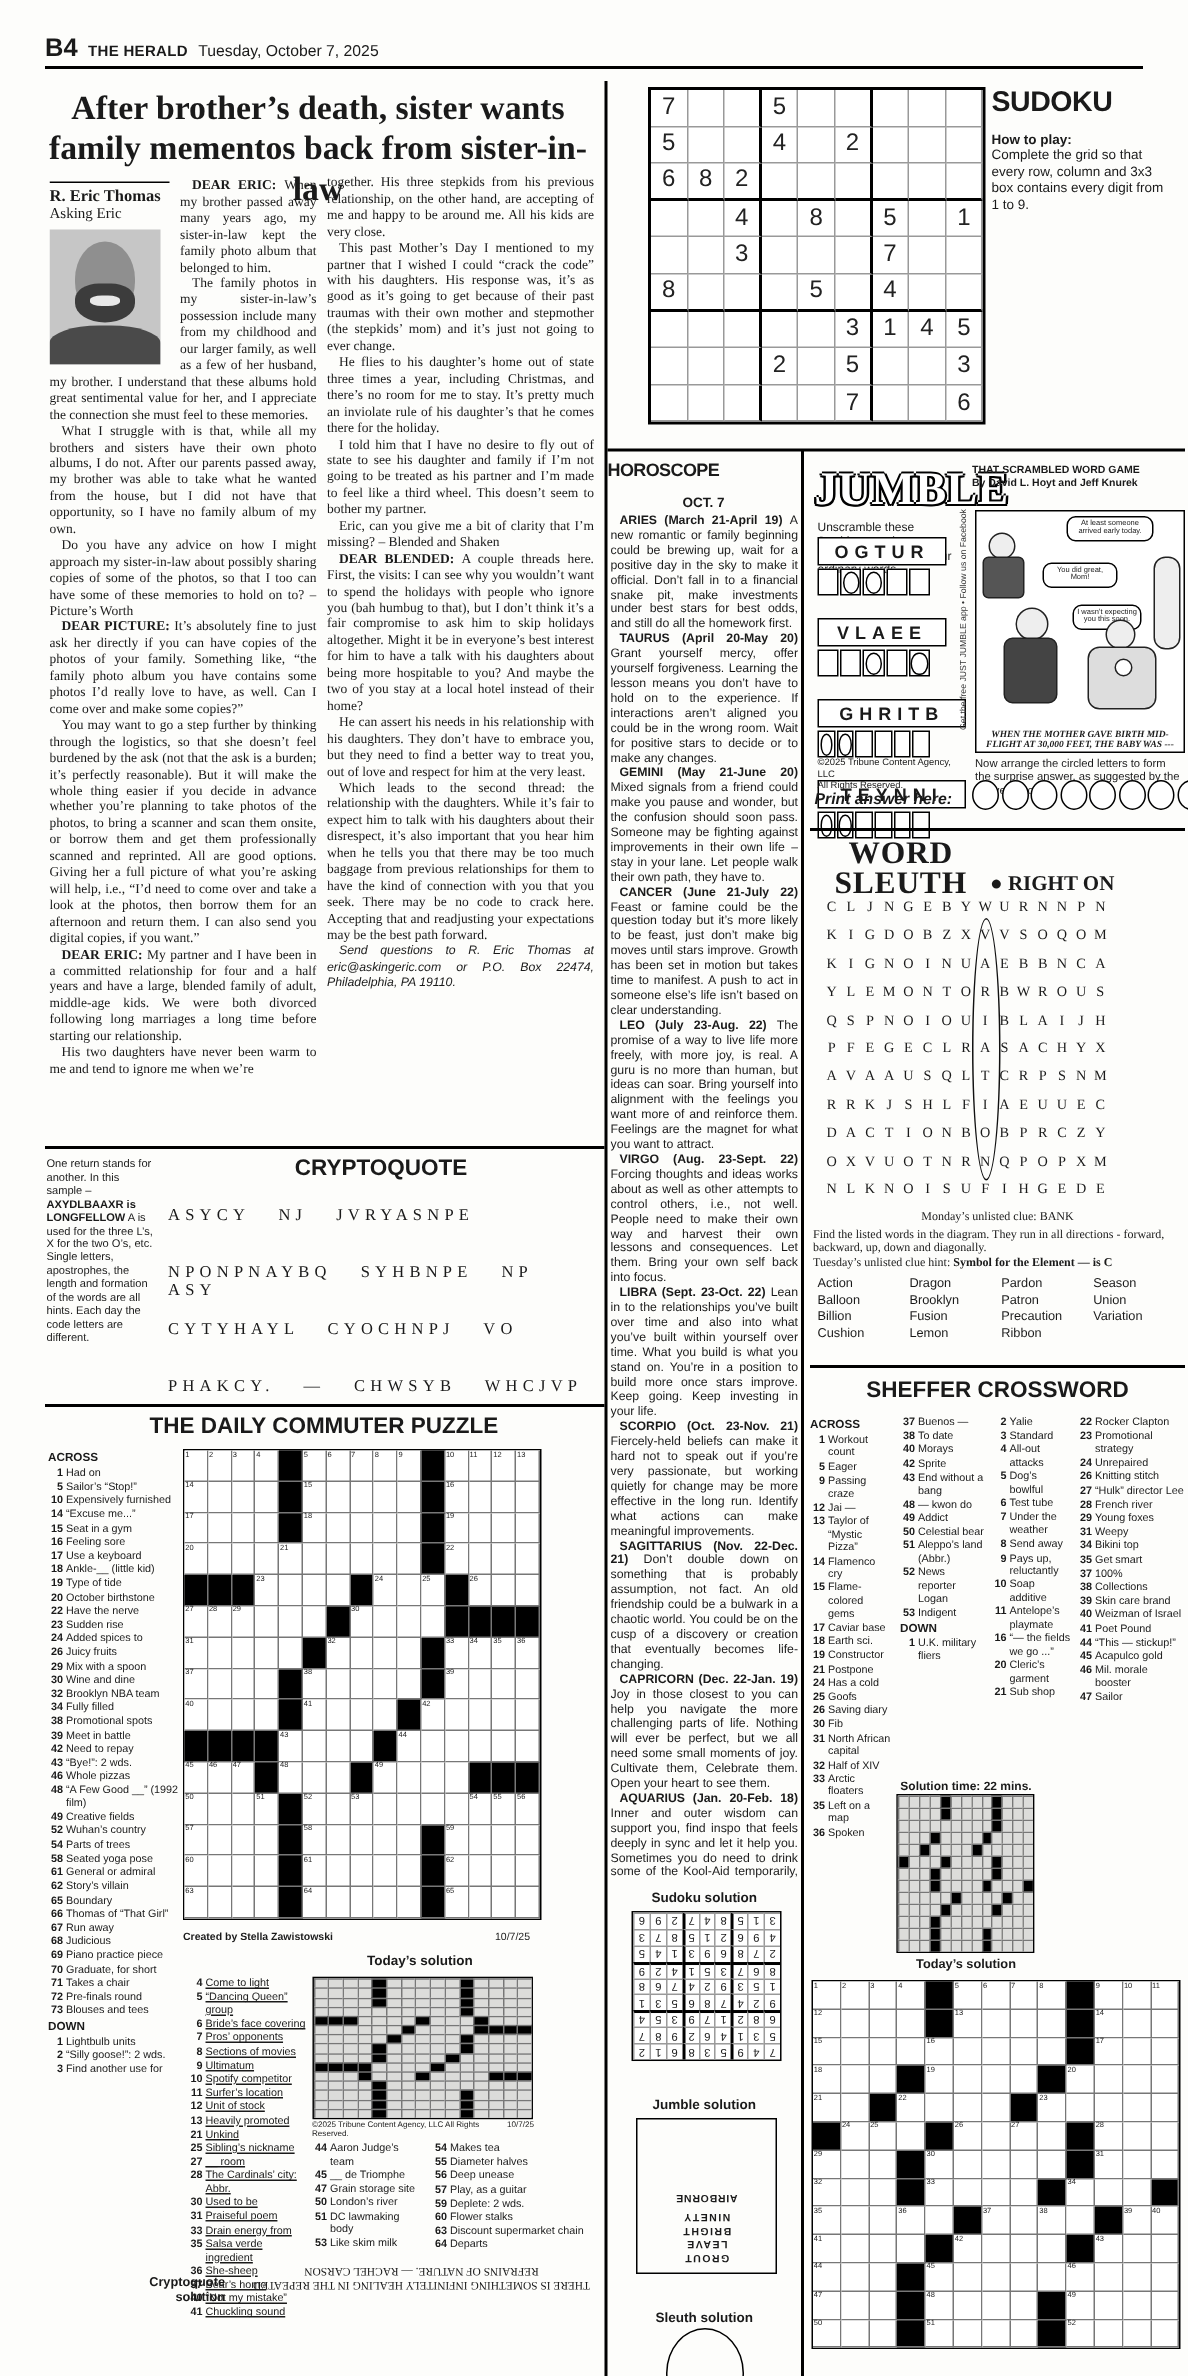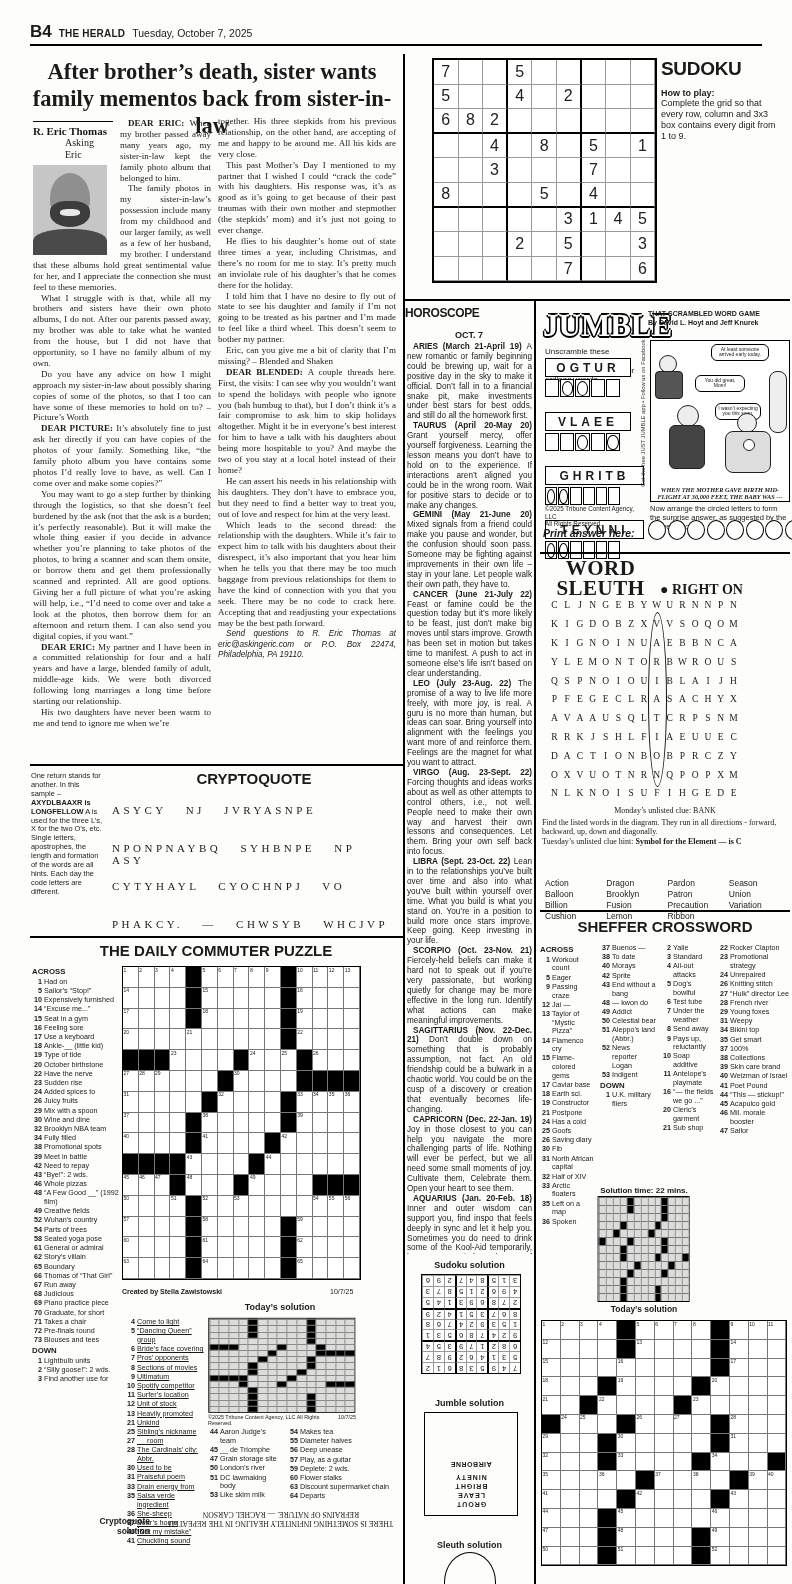--- a/index.html
+++ b/index.html
@@ -14,21 +14,21 @@
   #mh .date{font-size:10.5px;}
   
   #headline{left:32px;top:58px;width:360px;text-align:center;font-family:"Liberation Serif",serif;
             font-size:22.5px;line-height:27px;font-weight:600;}
   .artcol{font-family:"Liberation Serif",serif;font-size:9px;line-height:10.9px;text-align:justify;overflow:hidden;}
   .artcol p{margin:0;text-indent:8px;}
   .artcol p.noind{text-indent:0;}
   .artcol p.it{font-style:italic;font-family:"Liberation Sans",sans-serif;font-size:8.2px;}
   #bybox{float:left;width:80px;margin:3px 7px 2px 0;}
   #bybox .nm{font-size:11px;font-weight:800;line-height:12px;border-top:1px solid #000;padding-top:3px;}
-  #bybox .rl{font-size:10px;line-height:12px;margin-bottom:4px;margin-left:32px;}
+  #bybox .rl{font-size:10px;line-height:12px;margin-bottom:4px;}
   #photo{width:74px;height:90px;background:#c6c6c6;position:relative;overflow:hidden;}
   #photo .hd{position:absolute;left:17px;top:8px;width:40px;height:50px;background:#8f8f8f;border-radius:50% 50% 46% 46%;}
   #photo .brd{position:absolute;left:17px;top:36px;width:40px;height:26px;background:#3c3c3c;border-radius:40% 40% 50% 50%;}
   #photo .sm{position:absolute;left:27px;top:44px;width:20px;height:7px;background:#e8e8e8;border-radius:40%;}
   #photo .sh{position:absolute;left:0;top:64px;width:74px;height:26px;background:#4a4a4a;border-radius:45% 45% 0 0;}
   
   .sgrid{display:grid;background:#fff;}
   .scell{border-right:.75px solid #999;border-bottom:.75px solid #999;display:flex;align-items:center;justify-content:center;}
   .scell.br{border-right:2px solid #000;} .scell.bb{border-bottom:2px solid #000;}
   #sudgrid{border:2.5px solid #000;}
@@ -69,21 +69,21 @@
   #wstitle{left:538px;top:558px;width:125px;text-align:center;font-family:"Liberation Serif",serif;
            font-weight:800;font-size:21px;line-height:20px;letter-spacing:.5px;}
   #wsclue{left:660px;top:582px;font-family:"Liberation Serif",serif;font-weight:800;font-size:14px;}
   #wsgrid{left:548px;top:596px;display:grid;grid-template-columns:repeat(15,12.8px);grid-auto-rows:18.8px;
           font-family:"Liberation Serif",serif;font-size:9.5px;font-weight:500;}
   #wsgrid span{display:flex;align-items:center;justify-content:center;}
   #wsoval{left:648px;top:612px;width:17px;height:173px;border:1.6px solid #111;border-radius:50%;}
   #wsmon{left:540px;top:806px;width:250px;text-align:center;font-family:"Liberation Serif",serif;font-size:8px;}
   #wsdir{left:542px;top:818px;width:248px;font-family:"Liberation Serif",serif;font-size:8px;line-height:9.4px;}
   #wswords{left:545px;top:850px;width:245px;display:flex;}
-  #wswords .wc{width:62px;font-size:8.5px;line-height:11px;margin-top:28px;}
+  #wswords .wc{width:62px;font-size:8.5px;line-height:11px;}
   
   #shtitle{left:540px;top:918px;width:250px;text-align:center;font-size:15px;font-weight:900;}
   .cluecol{font-size:7.2px;line-height:8.7px;}
   .clue{padding-left:12px;text-indent:-12px;margin-bottom:.5px;}
   .clue b{display:inline-block;width:10px;text-indent:0;text-align:right;margin-right:2px;}
   .chead{font-weight:800;font-size:7.8px;margin:2px 0 1px 0;}
   #shsoltime{left:596px;top:1186px;width:96px;text-align:center;font-size:8px;font-weight:800;}
   .mini{transform:rotate(180deg);}
   .xg{display:grid;border:1.5px solid #000;background:#fff;}
   .xcell{border-right:.6px solid #777;border-bottom:.6px solid #777;position:relative;background:#fff;}

